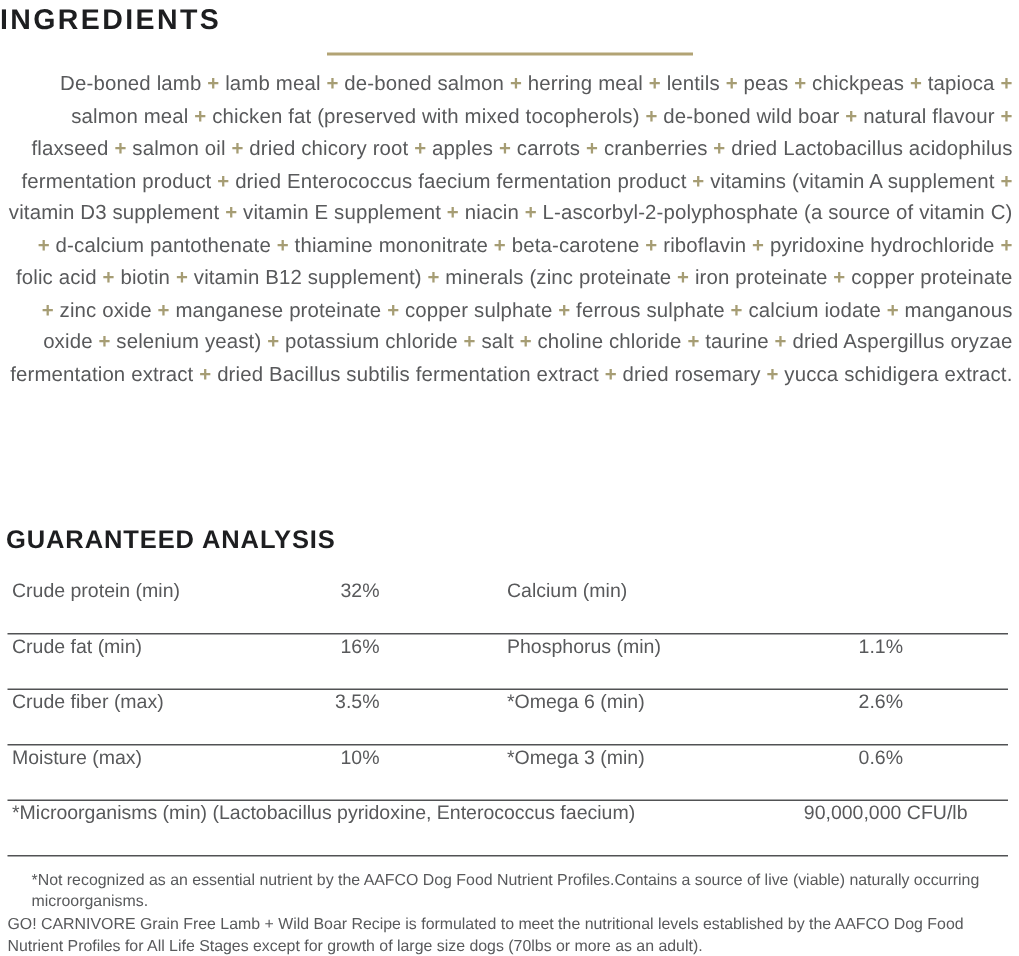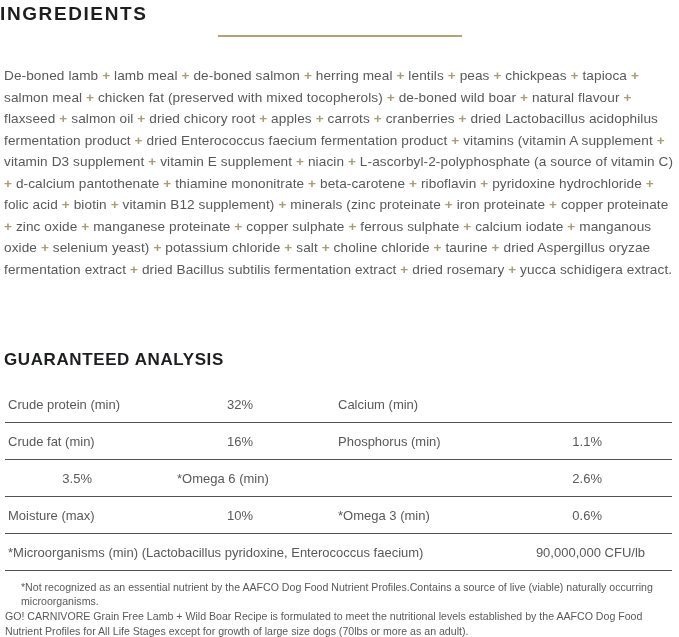--- a/index.html
+++ b/index.html
@@ -26,23 +26,23 @@
     letter-spacing: 1.6px;
     color: #1d1e20;
   }
   .gold-divider {
     width: 244px;
     height: 2px;
     background: #b2a374;
     margin: 10px auto 0 auto;
   }
   .ing-paragraph {
-    margin: 28px auto 0 auto;
+    margin: 8px auto 0 auto;
     width: 671px;
-    text-align: left;
+    text-align: right;
     font-size: 13.6px;
     line-height: 21.5px;
     color: #58595b;
     letter-spacing: 0.1px;
   }
   .ing-paragraph .plus {
     color: #a69d74;
     font-weight: bold;
   }
   
@@ -58,21 +58,20 @@
   .ga-table {
     position: absolute;
     left: 5px;
     top: 383px;
     width: 667px;
     font-size: 13px;
     color: #58595b;
   }
   .ga-row {
     display: flex;
-    align-items: center;
     height: 36px;
     border-bottom: 1px solid #515254;
   }
   .ga-l1 { width: 158px; padding-left: 3px; }
   .ga-v1 { width: 87px; text-align: right; }
   .ga-l2 { margin-left: 85px; width: 190px; }
   .ga-v2 { flex: 1; text-align: right; padding-right: 70px; }
   .ga-full-label { flex: 1; padding-left: 3px; }
   .ga-full-value { text-align: right; padding-right: 27px; }
   
@@ -118,20 +117,21 @@
     </div>
 
     <div class="ga-row">
       <div class="ga-l1">Crude fat (min)</div>
       <div class="ga-v1">16%</div>
       <div class="ga-l2">Phosphorus (min)</div>
       <div class="ga-v2">1.1%</div>
     </div>
 
     <div class="ga-row">
+      <div class="ga-l1">Crude fiber (max)</div>
       <div class="ga-v1">3.5%</div>
       <div class="ga-l2">*Omega 6 (min)</div>
       <div class="ga-v2">2.6%</div>
     </div>
 
     <div class="ga-row">
       <div class="ga-l1">Moisture (max)</div>
       <div class="ga-v1">10%</div>
       <div class="ga-l2">*Omega 3 (min)</div>
       <div class="ga-v2">0.6%</div>

